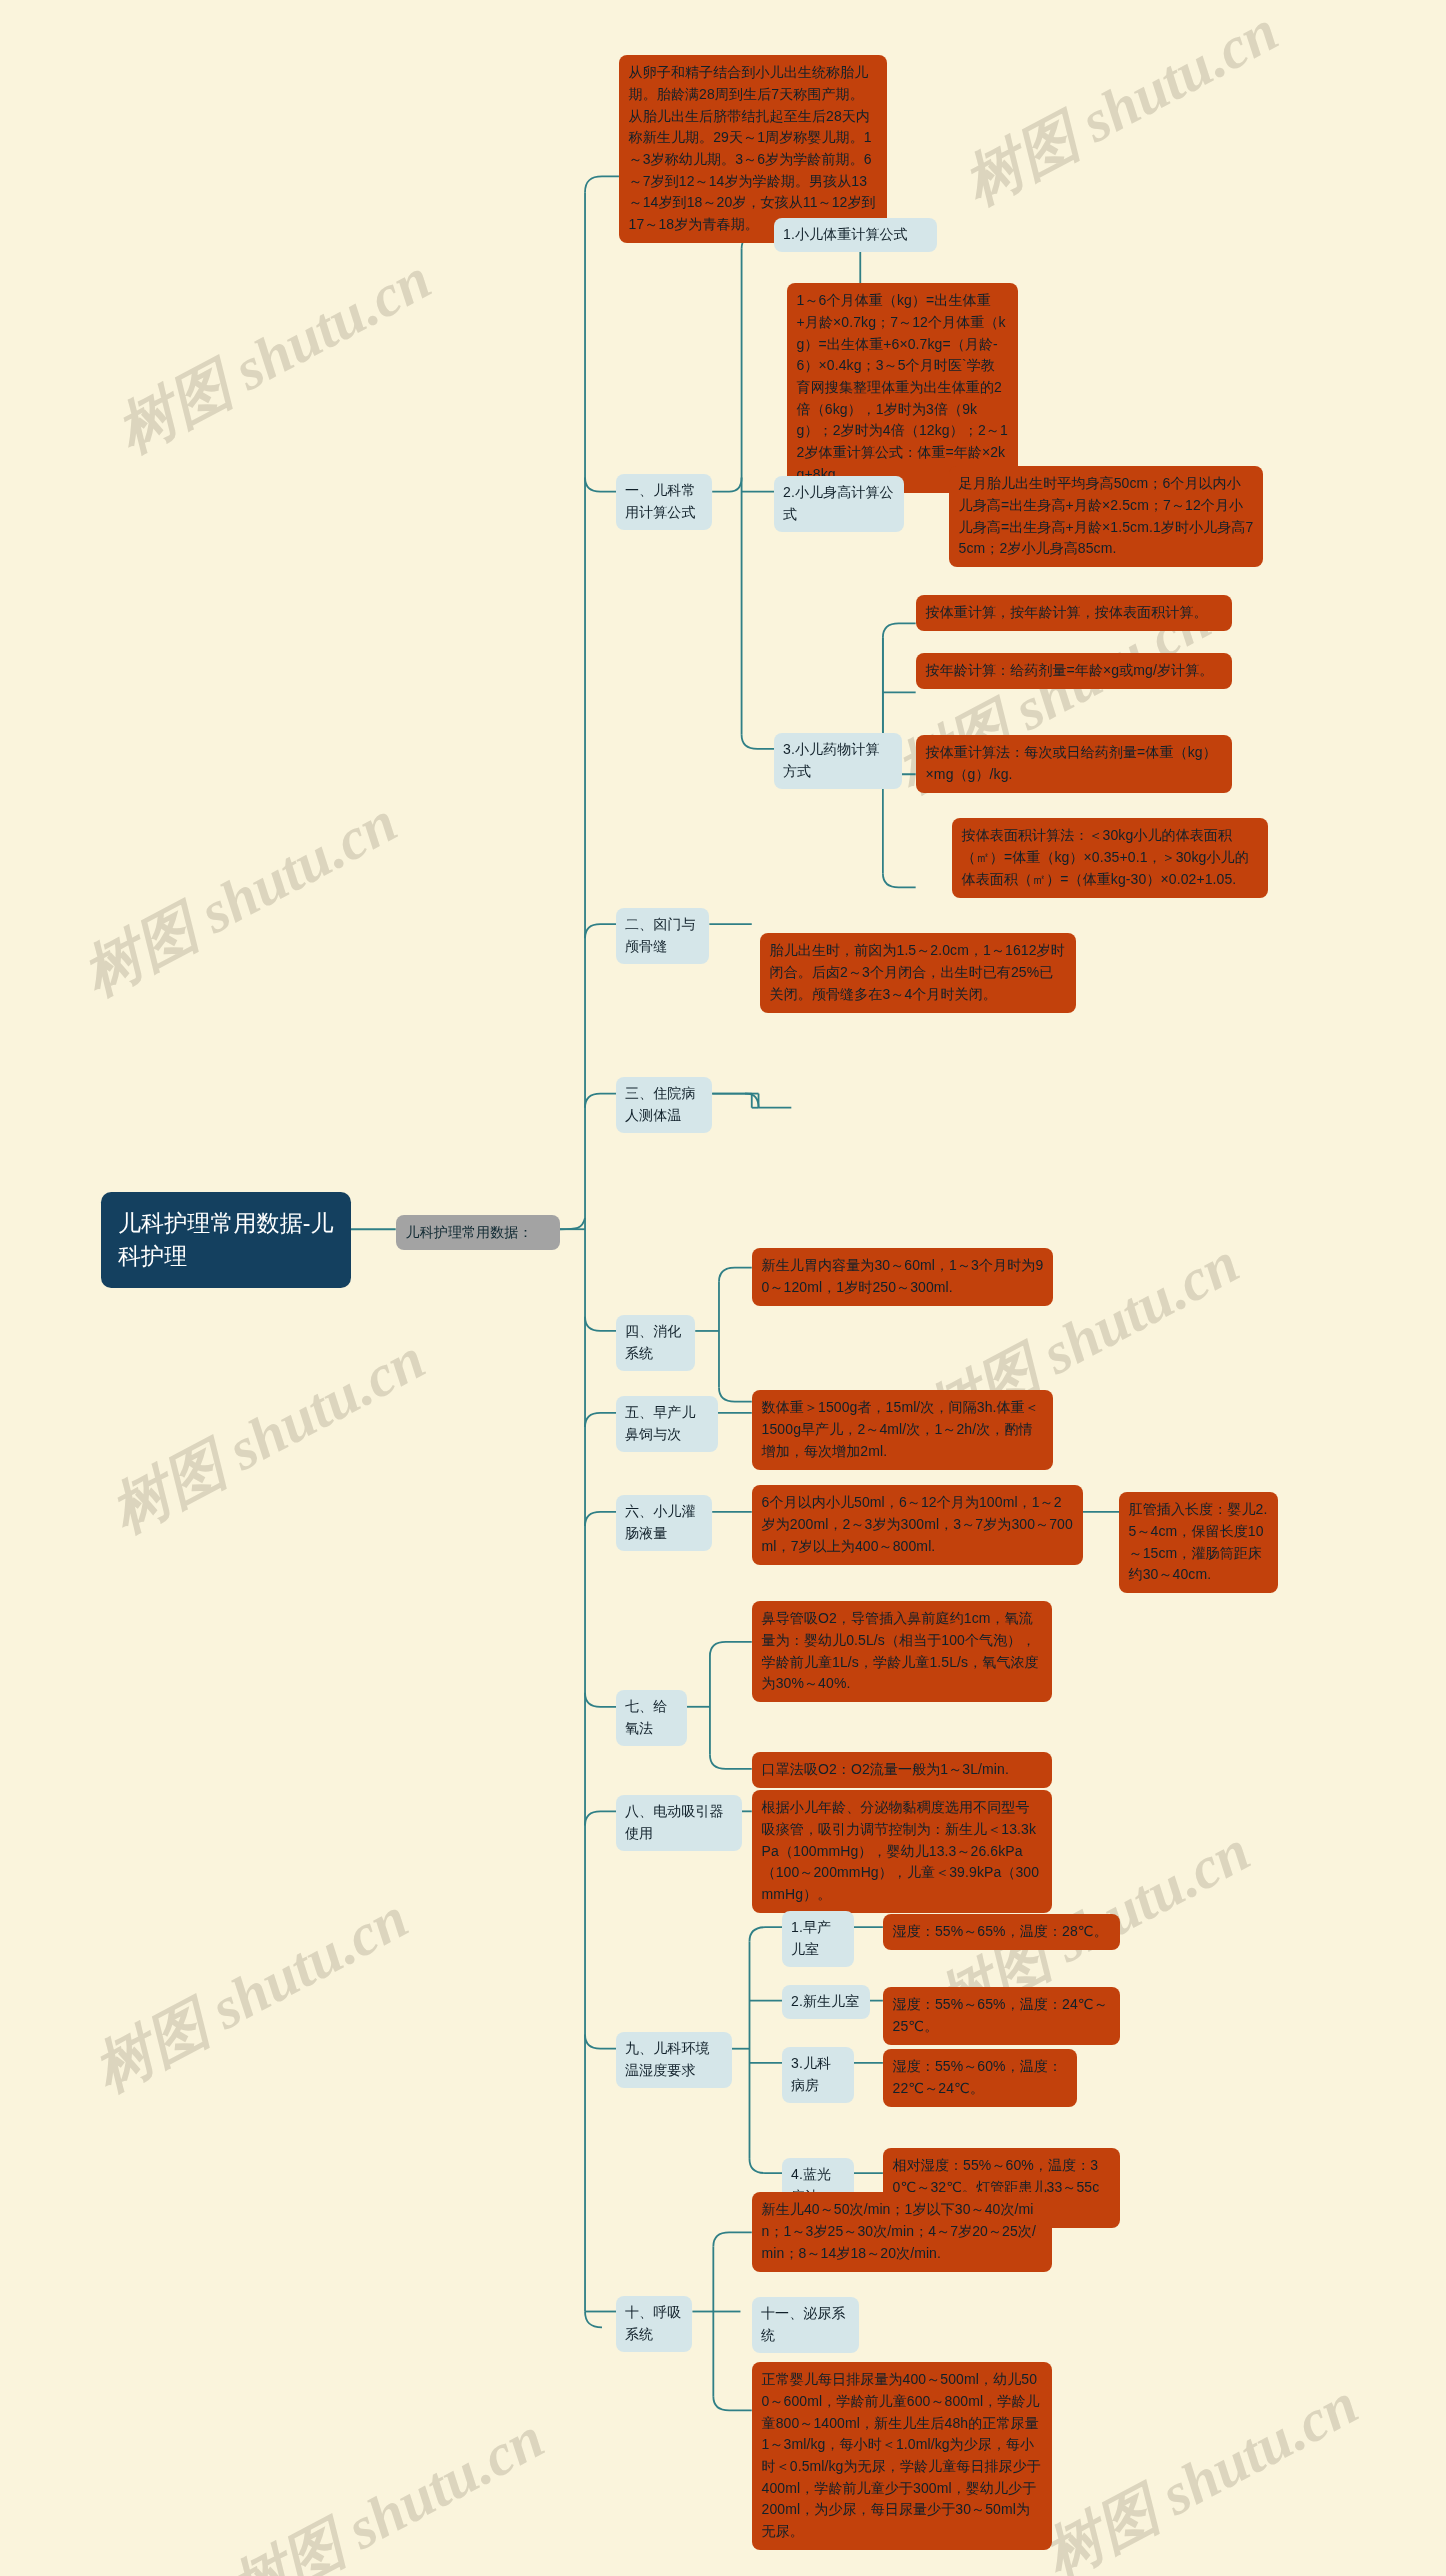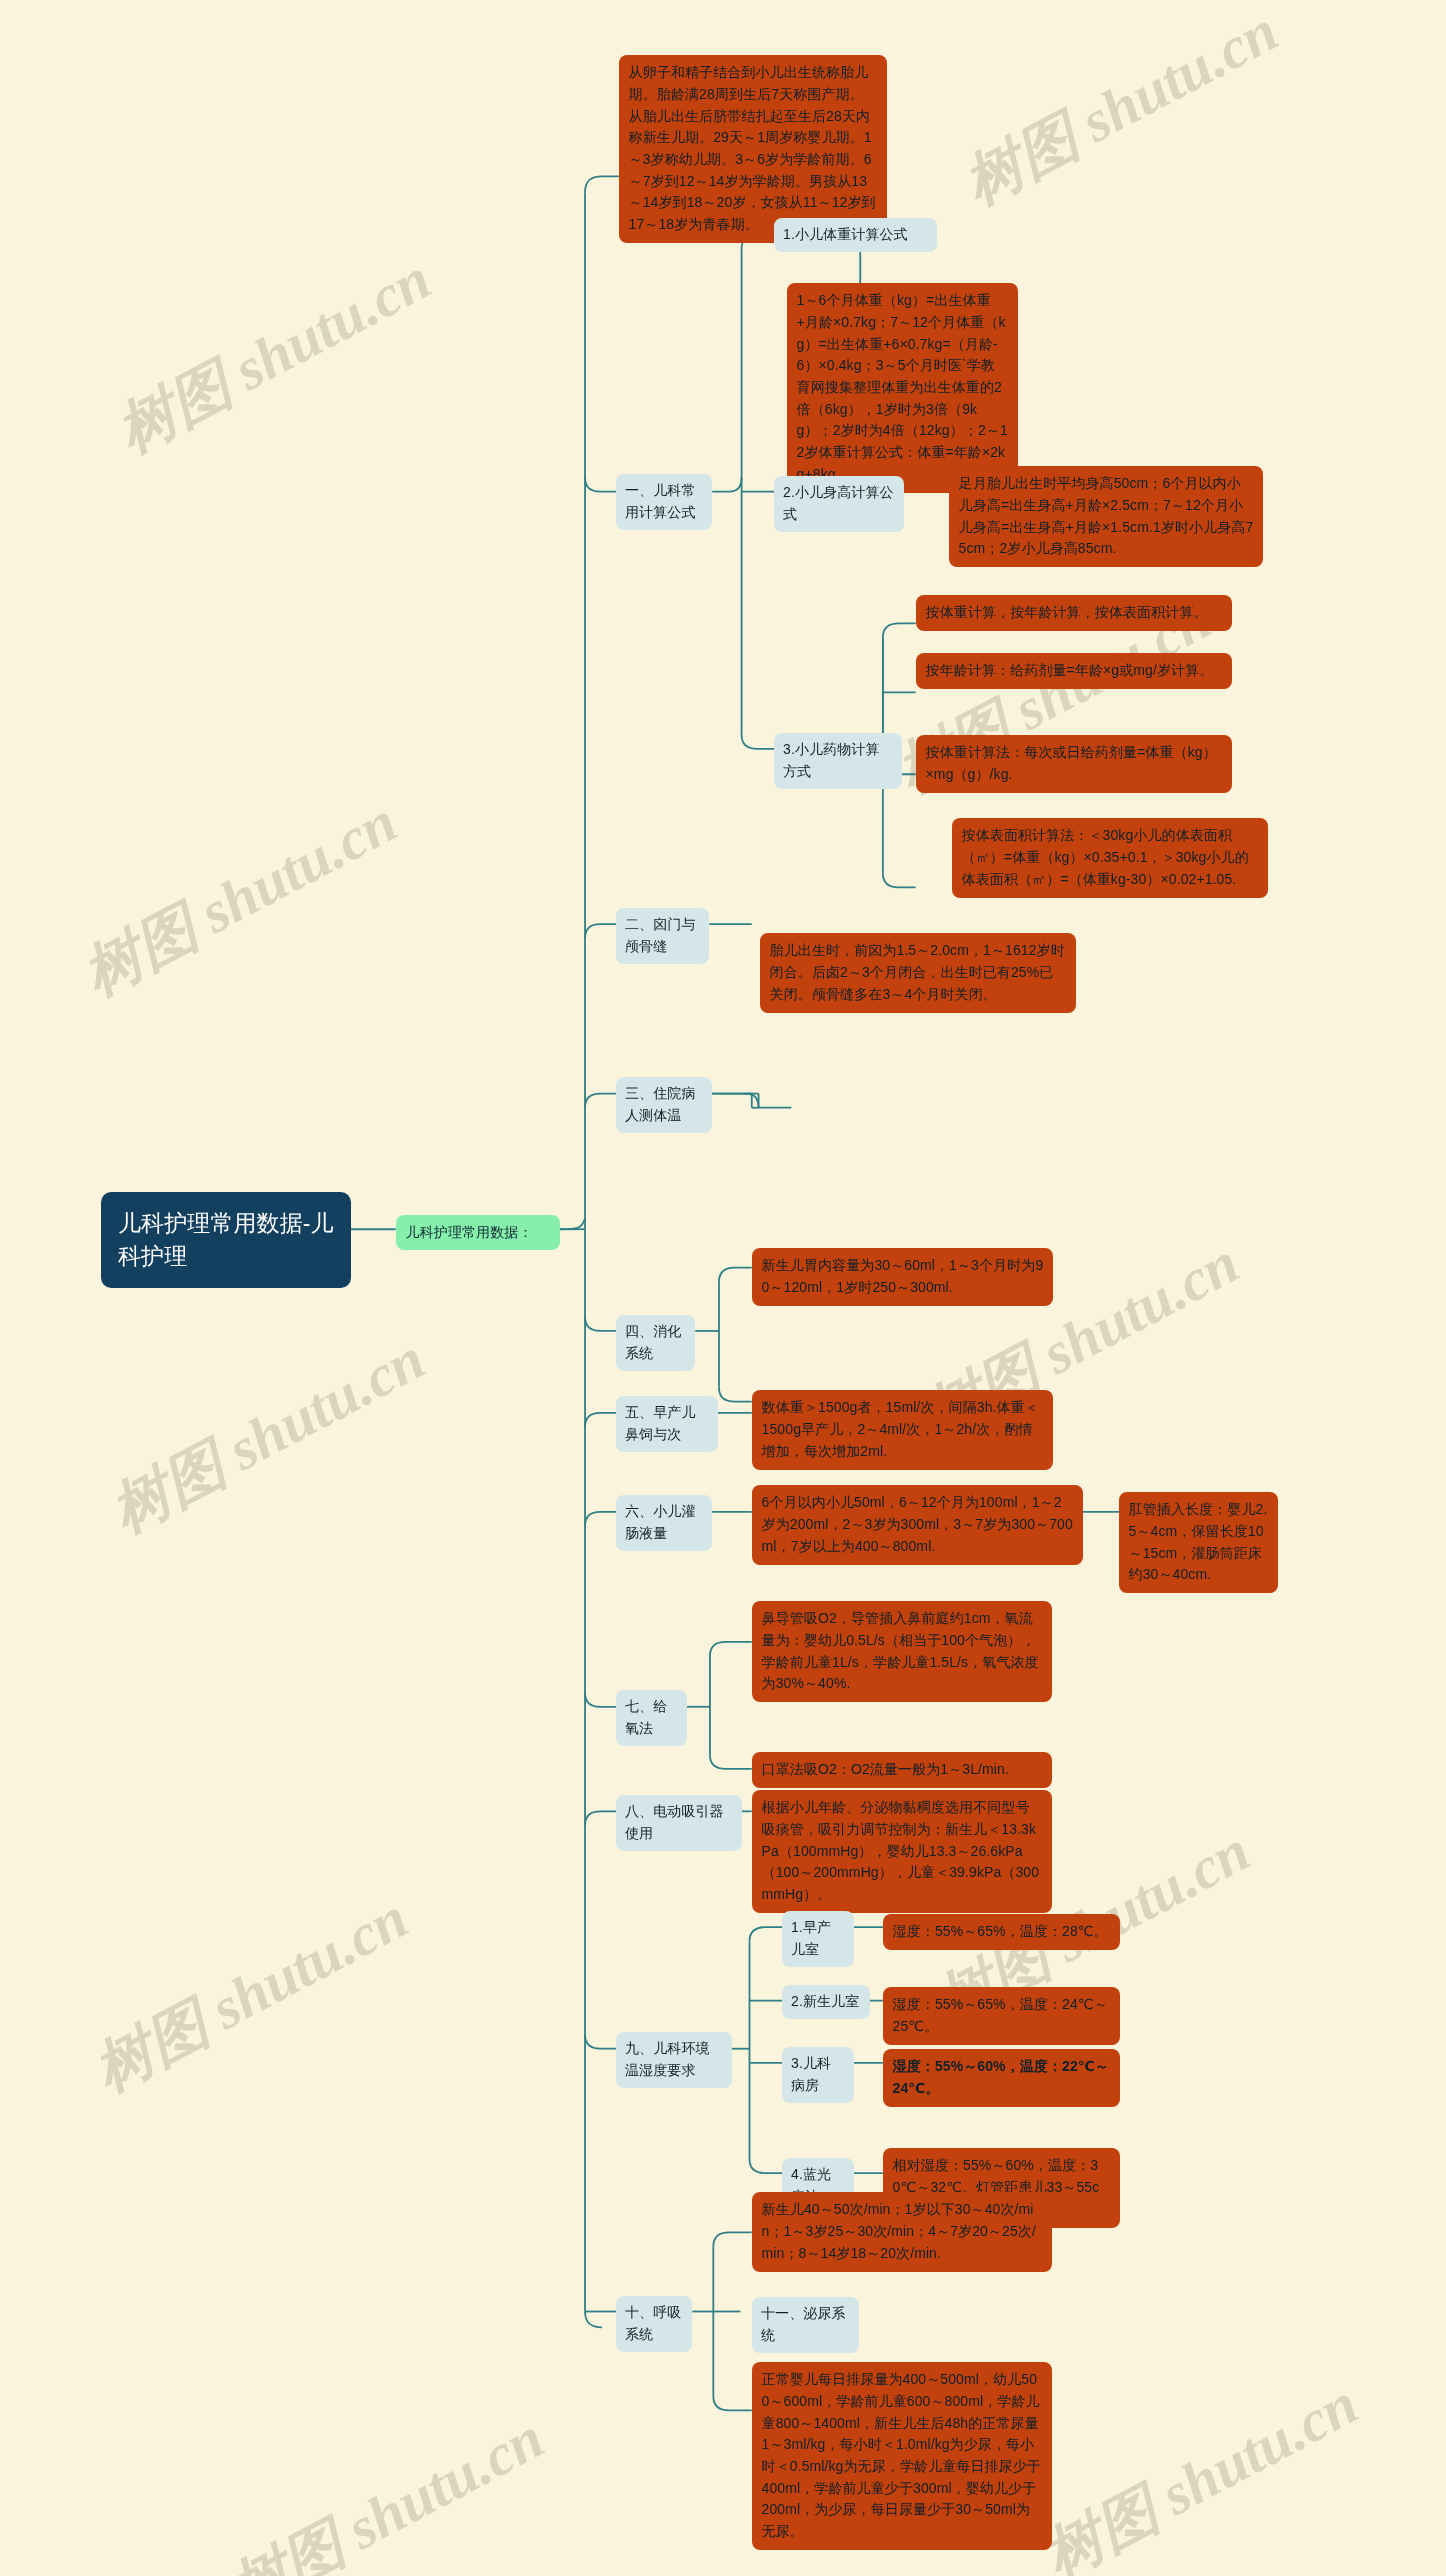--- a/index.html
+++ b/index.html
@@ -41,21 +41,21 @@
     background:#d5e6e9;
     padding:6.2px 9px;
     font-size:14px;
   }
   .node.leaf{           
     background:#c2410c;
     padding:7.3px 9.6px;
     font-size:14px;
   }
   .node.branch{
-    background:#86efac;
+    background:#a3a3a3;
     padding:6.8px 9.6px;
     font-size:14px;
     color:#0d2730;
     border-radius:8px;
   }
   .node.root{
     background:#14405f;
     color:#ffffff;
     font-size:23px;
     font-weight:400;
@@ -213,21 +213,21 @@
 
   <div class="node lead" style="left:616px;top:2032px;width:116px;">九、儿科环境温湿度要求</div>
 
   <div class="node lead" style="left:782px;top:1911px;width:72px;">1.早产儿室</div>
   <div class="node leaf" style="left:883px;top:1914px;width:237px;">湿度：55%～65%，温度：28℃。</div>
 
   <div class="node lead" style="left:782px;top:1985px;width:88px;">2.新生儿室</div>
   <div class="node leaf" style="left:883px;top:1987px;width:237px;">湿度：55%～65%，温度：24℃～25℃。</div>
 
   <div class="node lead" style="left:782px;top:2047px;width:72px;">3.儿科病房</div>
-  <div class="node leaf" style="left:883px;top:2049px;width:237px;font-weight:bold;">湿度：55%～60%，温度：22℃～24℃。</div>
+  <div class="node leaf" style="left:883px;top:2049px;width:194px;">湿度：55%～60%，温度：22℃～24℃。</div>
 
   <div class="node lead" style="left:782px;top:2158px;width:72px;">4.蓝光疗法</div>
   <div class="node leaf" style="left:883px;top:2148px;width:237px;">相对湿度：55%～60%，温度：30℃～32℃。灯管距患儿33～55cm.</div>
 
   <div class="node lead" style="left:616px;top:2296px;width:76px;">十、呼吸系统</div>
   <div class="node leaf" style="left:752px;top:2192px;width:300px;">新生儿40～50次/min；1岁以下30～40次/min；1～3岁25～30次/min；4～7岁20～25次/min；8～14岁18～20次/min.</div>
 
   <div class="node lead" style="left:752px;top:2297px;width:107px;">十一、泌尿系统</div>
   <div class="node leaf" style="left:752px;top:2362px;width:300px;">正常婴儿每日排尿量为400～500ml，幼儿500～600ml，学龄前儿童600～800ml，学龄儿童800～1400ml，新生儿生后48h的正常尿量1～3ml/kg，每小时＜1.0ml/kg为少尿，每小时＜0.5ml/kg为无尿，学龄儿童每日排尿少于400ml，学龄前儿童少于300ml，婴幼儿少于200ml，为少尿，每日尿量少于30～50ml为无尿。</div>
 

